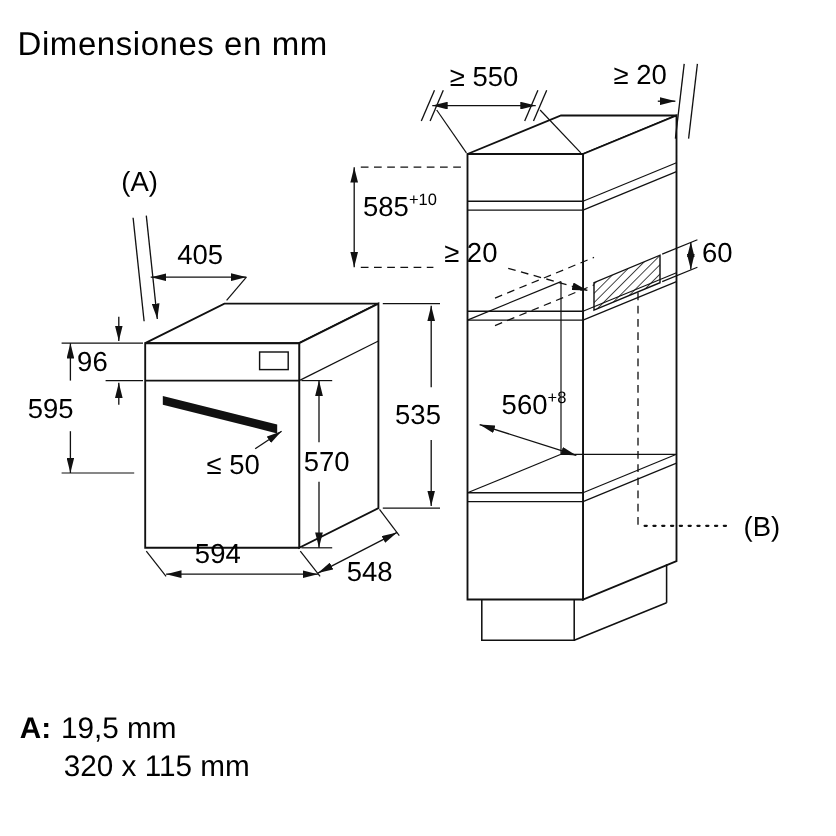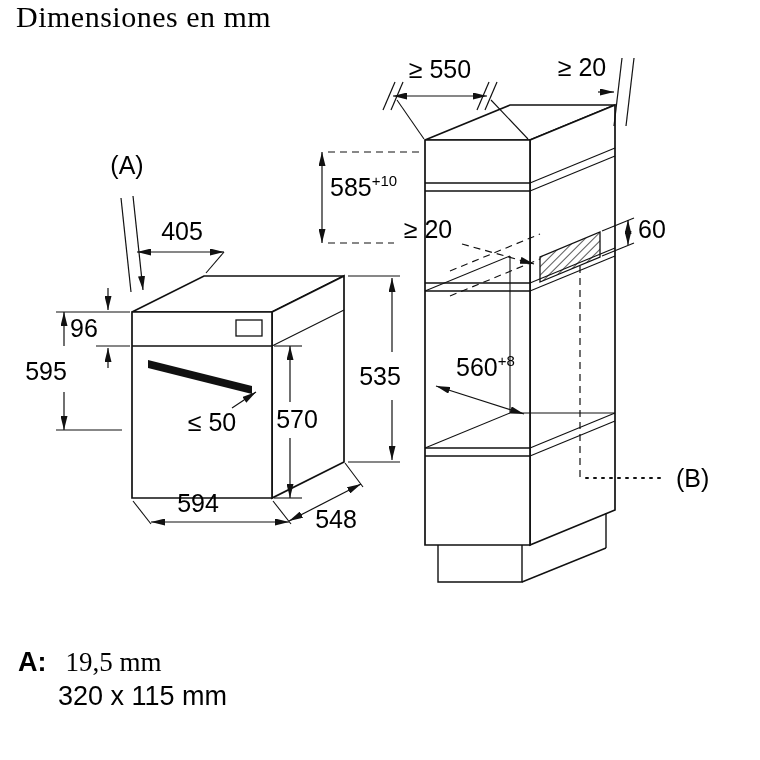--- a/index.html
+++ b/index.html
@@ -1,23 +1,23 @@
 <!DOCTYPE html>
 <html><head>
 <meta charset="utf-8">
 <style>
   html,body{margin:0;padding:0;background:#fff;}
   #page{position:relative;width:760px;height:760px;background:#fff;overflow:hidden;
         font-family:"Liberation Sans", sans-serif;color:#000;}
-  #title{position:absolute;top:0;left:16px;font-size:30px;letter-spacing:0.5px;font-family:Liberation Serif, serif;}
+  #title{position:absolute;top:24px;left:16px;font-size:30px;letter-spacing:0.5px;}
   svg{position:absolute;top:0;left:0;}
   svg text{fill:#000;stroke:none;font-size:25px;font-family:"Liberation Sans", sans-serif;}
   svg text tspan.sup{font-size:15px;}
   #legend{position:absolute;top:645px;left:18px;font-size:27px;line-height:34px;}
-  #legend .row span.val{margin-left:19px;font-family:Liberation Serif, serif;}
+  #legend .row span.val{margin-left:9px;}
   #legend .indent{padding-left:40px;text-align:center;}
   b{font-weight:bold;}
 </style>
 </head>
 <body>
 
 <div id="page">
   <div id="title">Dimensiones en mm</div>
 
   <svg width="760" height="760" viewBox="0 0 760 760">

